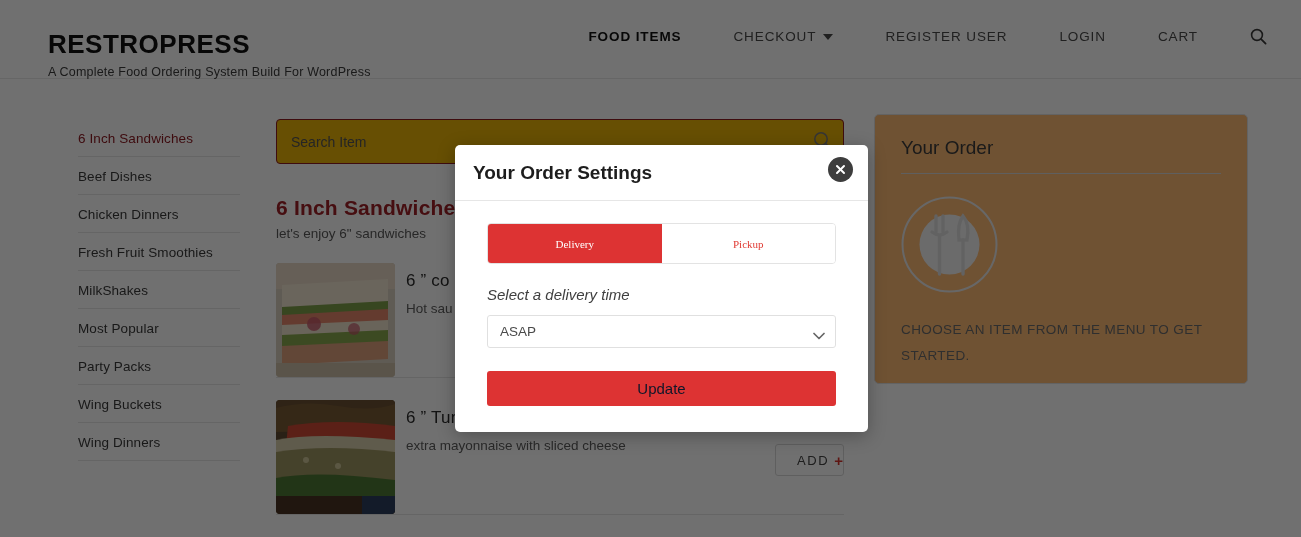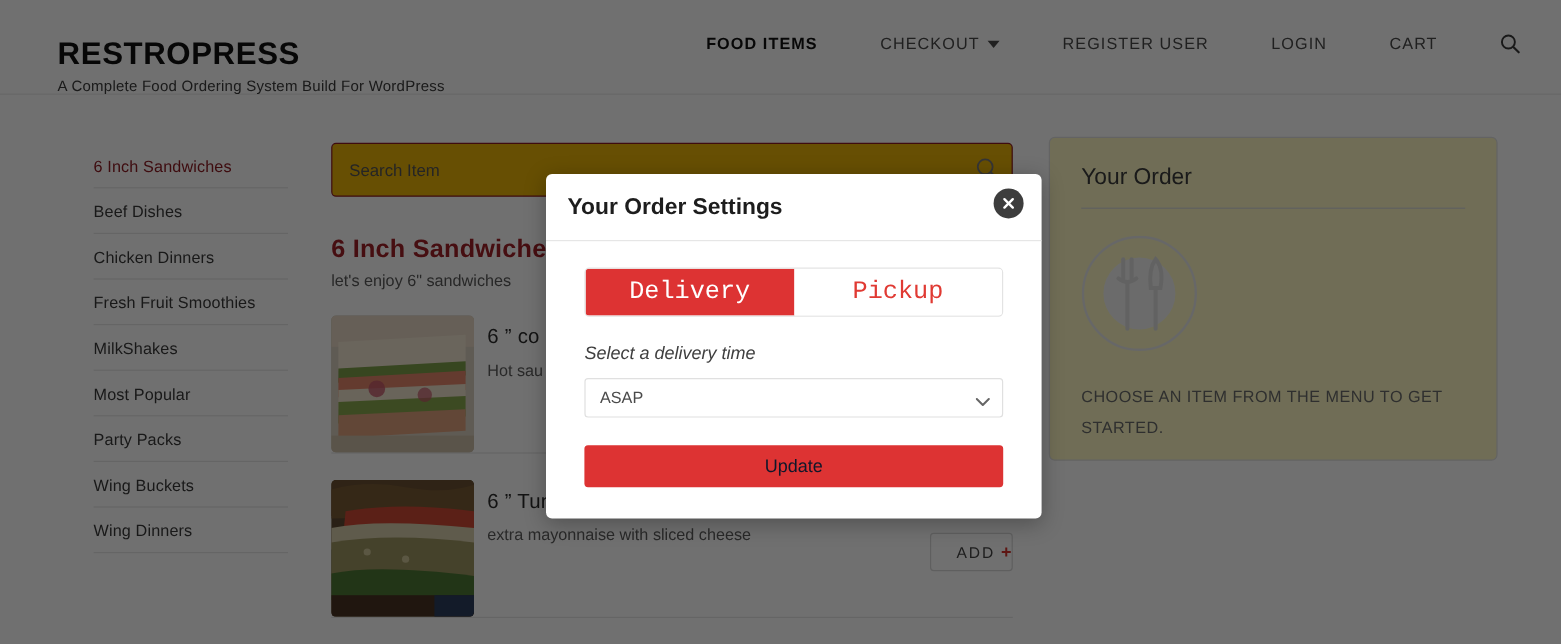--- a/index.html
+++ b/index.html
@@ -111,21 +111,21 @@
     border: 1px solid #d9d9d9; border-radius: 3px; background: #fff;
     font-size: 13px; letter-spacing: 1.6px; color: #444;
     cursor: pointer; display: flex; align-items: center; justify-content: flex-end; gap: 5px;
     font-family: "Liberation Sans", sans-serif;
   }
   .add-plus { color: #d6342c; font-weight: bold; font-size: 15px; letter-spacing: 0; }
 
   
   .order-panel {
     position: absolute; left: 874px; top: 35px; width: 374px; height: 270px;
-    border: 1px solid #e2e2e2; border-radius: 5px; background: #fef9c3;
+    border: 1px solid #e2e2e2; border-radius: 5px; background: #fdba74;
     padding: 22px 26px;
   }
   .order-title { font-size: 19px; color: #3d3d3d; padding-bottom: 14px; }
   .order-rule { height: 1px; background: #d9d9d9; }
   .order-empty { padding-top: 22px; }
   .plate-icon { display: inline-block; }
   .order-empty-text {
     margin-top: 20px; font-size: 13.5px; letter-spacing: .4px;
     color: #6c6c6c; line-height: 1.9;
   }
@@ -159,22 +159,22 @@
     padding: 0;
   }
   .modal-body { padding: 22px 32px 26px 32px; }
   .seg {
     display: flex; width: 100%; height: 41px;
     border: 1px solid #e3e3e3; border-radius: 4px; overflow: hidden;
     background: #fff;
   }
   .seg-btn {
     flex: 1; display: flex; align-items: center; justify-content: center;
-    font-size: 21px; cursor: pointer; border: none; background: #fff;
-    color: #e03a33; font-family: Liberation Mono, monospace;
+    font-size: 11px; cursor: pointer; border: none; background: #fff;
+    color: #e03a33; font-family: Liberation Serif, serif;
   }
   .seg-btn.active { background: #dd3333; color: #ffffff; }
   .field-label {
     margin-top: 22px; font-size: 15px; color: #3f3f3f; font-style: italic;
   }
   .select-wrap { position: relative; margin-top: 12px; }
   .time-select {
     width: 100%; height: 33px;
     border: 1px solid #e0e0e0; border-radius: 3px;
     background: #fff; padding: 0 28px 0 12px;

